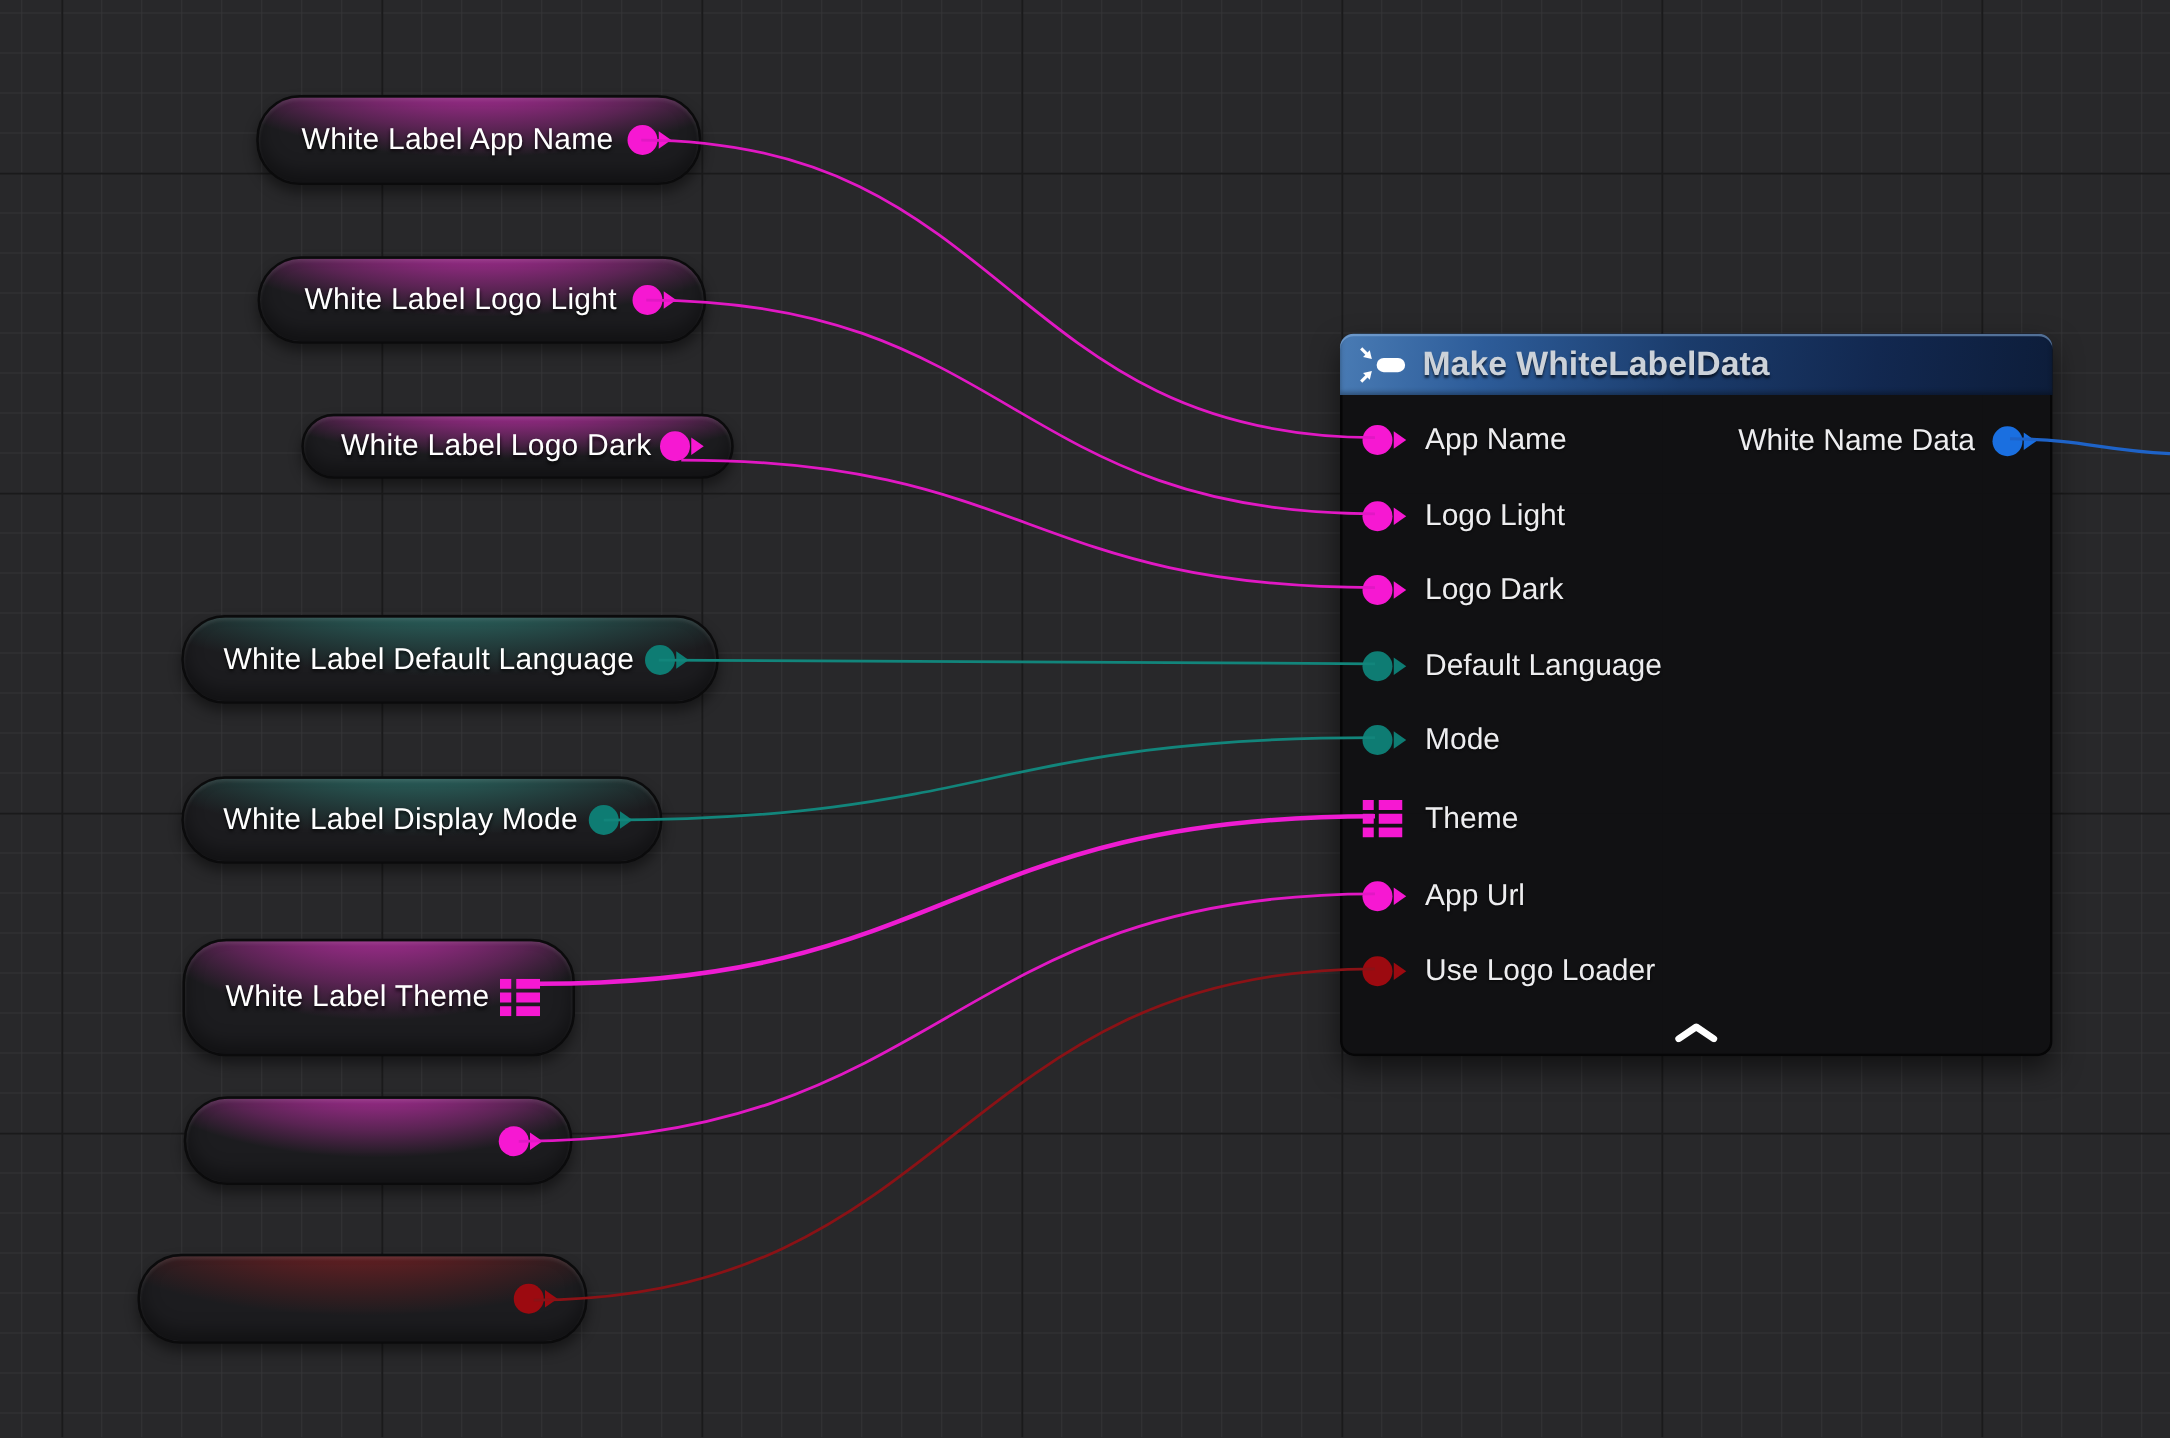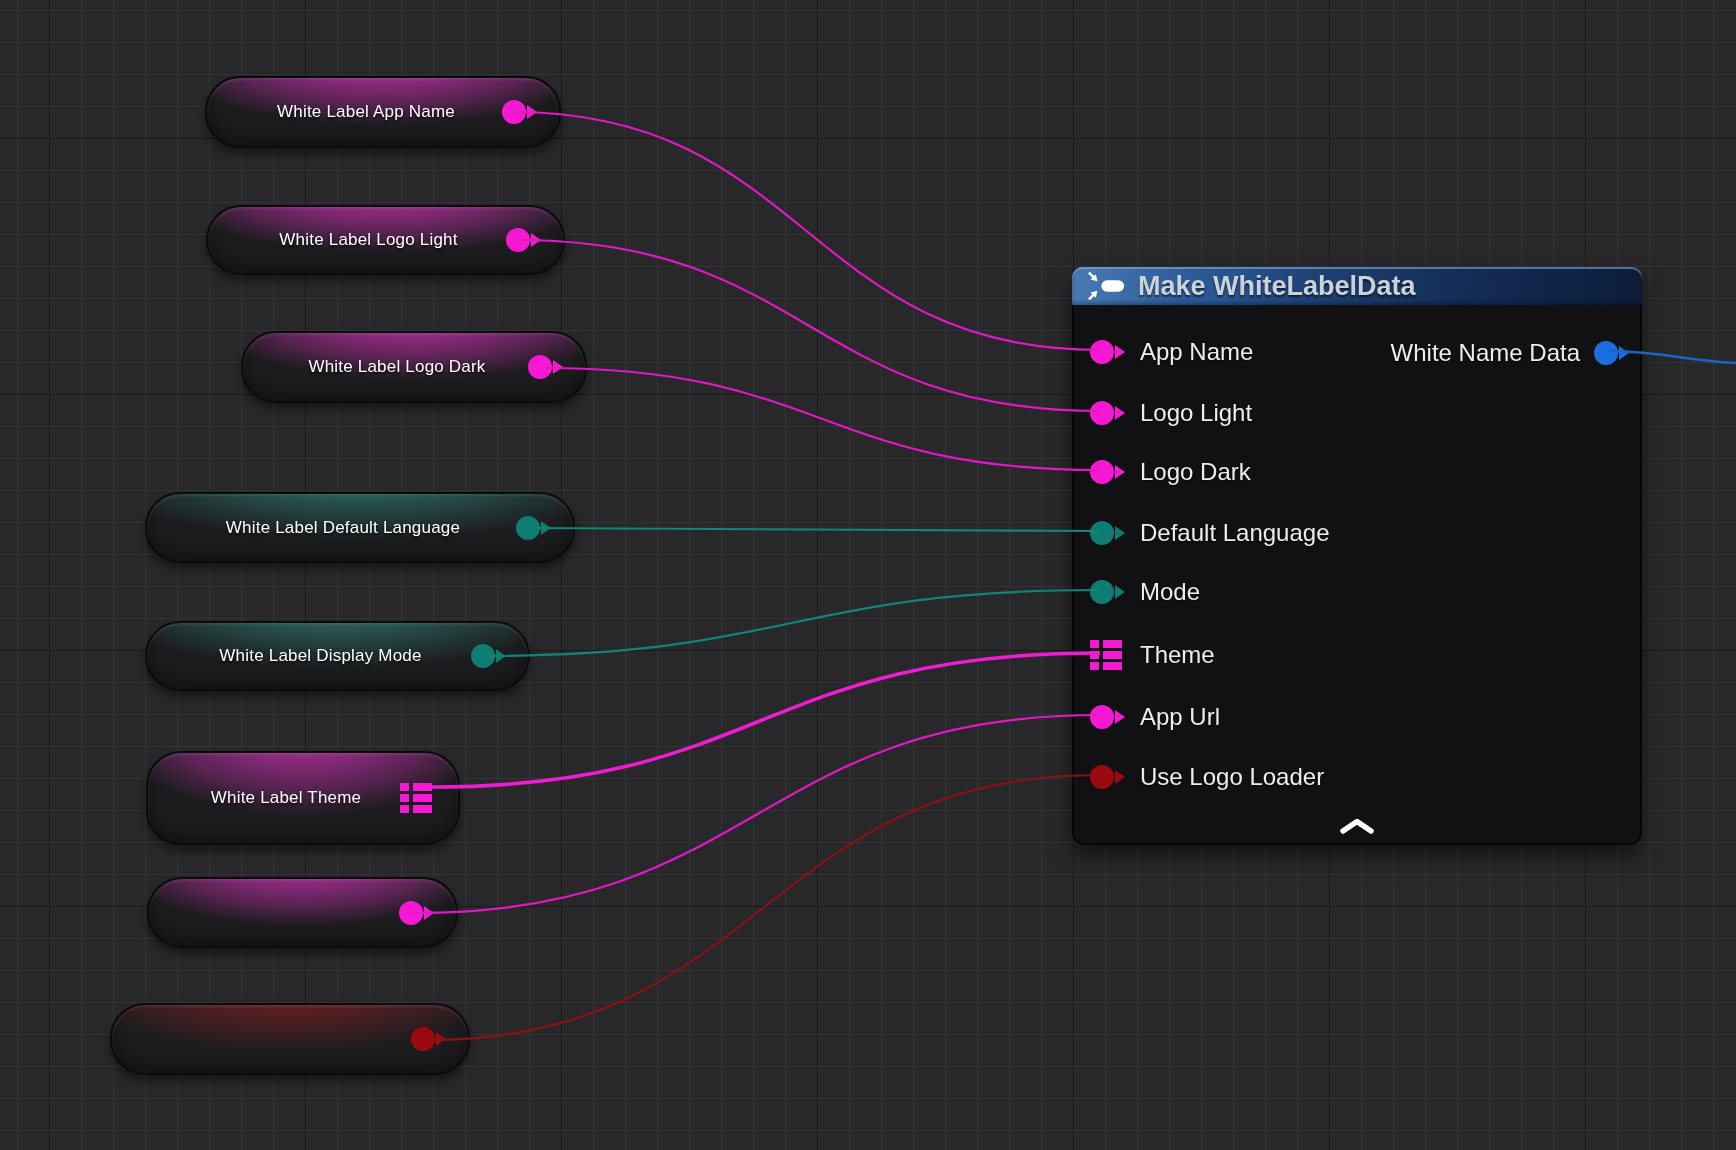--- a/index.html
+++ b/index.html
@@ -18,21 +18,21 @@
   }
 
   
   .getter{
     position:absolute;border-radius:35px;background:#1c1c1f;
     border:2px solid #0b0b0c;
     box-shadow:0 6px 10px rgba(0,0,0,.45), inset 0 2px 3px rgba(255,255,255,.10), inset 0 -8px 14px rgba(0,0,0,.38);
     display:flex;align-items:center;justify-content:center;
   }
   .getter .glabel{
-    color:#fff;font-size:17px;letter-spacing:.2px;
+    color:#fff;font-size:24px;letter-spacing:.2px;
     text-shadow:0 2px 3px rgba(0,0,0,.85);
     padding-right:52px;padding-left:18px;white-space:nowrap;
   }
   .t-string{background:radial-gradient(ellipse 92% 160% at 50% -45%, rgba(233,53,203,.95) 0%, rgba(233,53,203,.30) 52%, rgba(233,53,203,0) 72%),#1c1c1f;}
   .t-enum  {background:radial-gradient(ellipse 92% 160% at 50% -45%, rgba(54,160,148,.80) 0%, rgba(54,160,148,.22) 52%, rgba(54,160,148,0) 72%),#1c1c1f;}
   .t-bool  {background:radial-gradient(ellipse 92% 160% at 50% -45%, rgba(170,34,38,.80) 0%, rgba(170,34,38,.22) 52%, rgba(170,34,38,0) 72%),#1c1c1f;}
 
   
   .pin{
     position:absolute;width:24px;height:24px;border-radius:50%;
@@ -50,21 +50,21 @@
   .struct-icon{position:absolute;right:26px;top:50%;margin-top:-15px;width:32px;height:30px;}
 
   
   .make-node{
     position:absolute;left:1072px;top:267px;width:570px;height:578px;
     background:rgba(17,17,19,.97);
     border:2px solid #060607;border-radius:12px;
     box-shadow:0 10px 22px rgba(0,0,0,.55);
   }
   .mn-header{
-    position:absolute;left:-2px;top:-2px;right:-2px;height:38px;
+    position:absolute;left:-2px;top:-2px;right:-2px;height:49px;
     border-radius:11px 11px 0 0;
     background:linear-gradient(97deg,#497bb4 0%,#2d5c99 20%,#1b3c6c 48%,#122850 75%,#0d1d3a 100%);
     box-shadow:inset 0 2px 0 rgba(140,180,225,.55), inset 0 -2px 4px rgba(0,0,0,.35);
     display:flex;align-items:center;gap:12px;padding:0 16px;
   }
   .mn-title{color:#ccd2d9;font-size:27px;font-weight:bold;text-shadow:0 2px 2px rgba(0,0,0,.6);white-space:nowrap;}
   .prow{position:absolute;left:16px;height:40px;display:flex;align-items:center;text-align:right;}
   .prow .pin{position:relative;flex:none;}
   .prow .plabel{color:#ededef;font-size:24px;margin-left:26px;white-space:nowrap;text-shadow:0 1px 2px rgba(0,0,0,.7);}
   .prow .struct-icon{position:relative;right:auto;top:auto;margin-top:0;flex:none;}
@@ -91,21 +91,21 @@
   <div class="getter t-string" style="left:205px;top:76px;width:356px;height:72px;">
     <span class="glabel">White Label App Name</span>
     <span class="pin on-getter p-string"></span>
   </div>
 
   <div class="getter t-string" style="left:206px;top:205px;width:359px;height:70px;">
     <span class="glabel">White Label Logo Light</span>
     <span class="pin on-getter p-string"></span>
   </div>
 
-  <div class="getter t-string" style="left:241px;top:331px;width:346px;height:72px;text-align:center;">
+  <div class="getter t-string" style="left:241px;top:331px;width:346px;height:52px;text-align:center;">
     <span class="glabel">White Label Logo Dark</span>
     <span class="pin on-getter p-string"></span>
   </div>
 
   <div class="getter t-enum" style="left:145px;top:492px;width:430px;height:71px;">
     <span class="glabel">White Label Default Language</span>
     <span class="pin on-getter p-enum"></span>
   </div>
 
   <div class="getter t-enum" style="left:145px;top:621px;width:385px;height:70px;">

